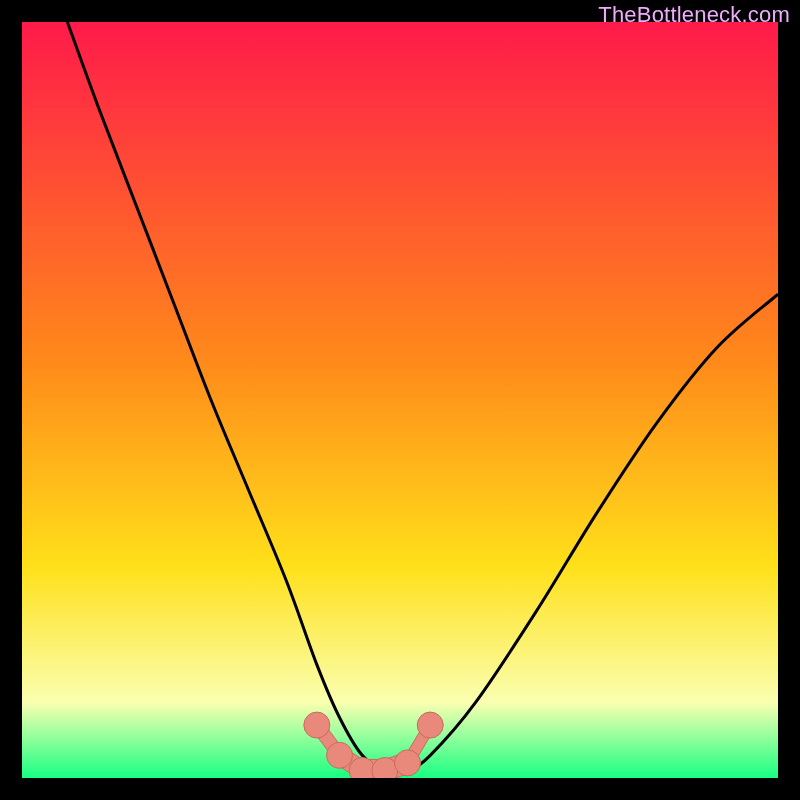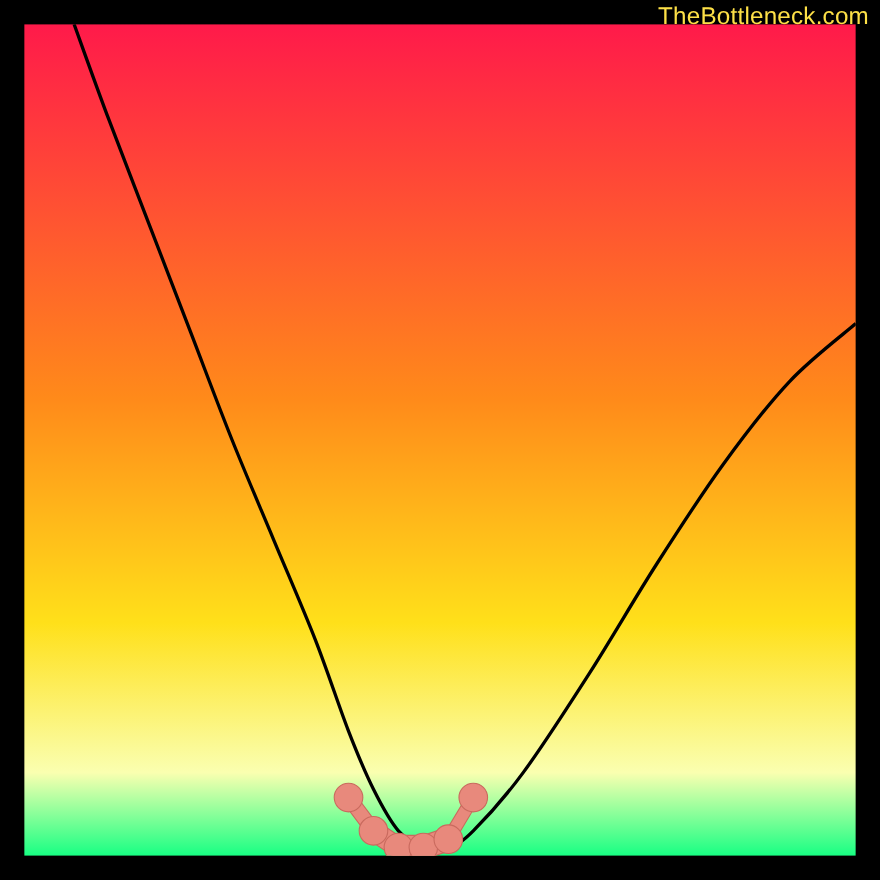--- a/index.html
+++ b/index.html
@@ -23,21 +23,21 @@
     position: absolute;
     top: 22px;
     left: 22px;
     width: 756px;
     height: 756px;
   }
   .watermark {
     position: absolute;
     top: 2px;
     right: 10px;
-    color: #fde047;
+    color: #f0abfc;
     font-size: 22px;
     font-weight: 500;
     letter-spacing: 0.2px;
   }
 </style>
 </head>
 <body>
 
 <div class="frame">
   <div class="watermark">TheBottleneck.com</div>

